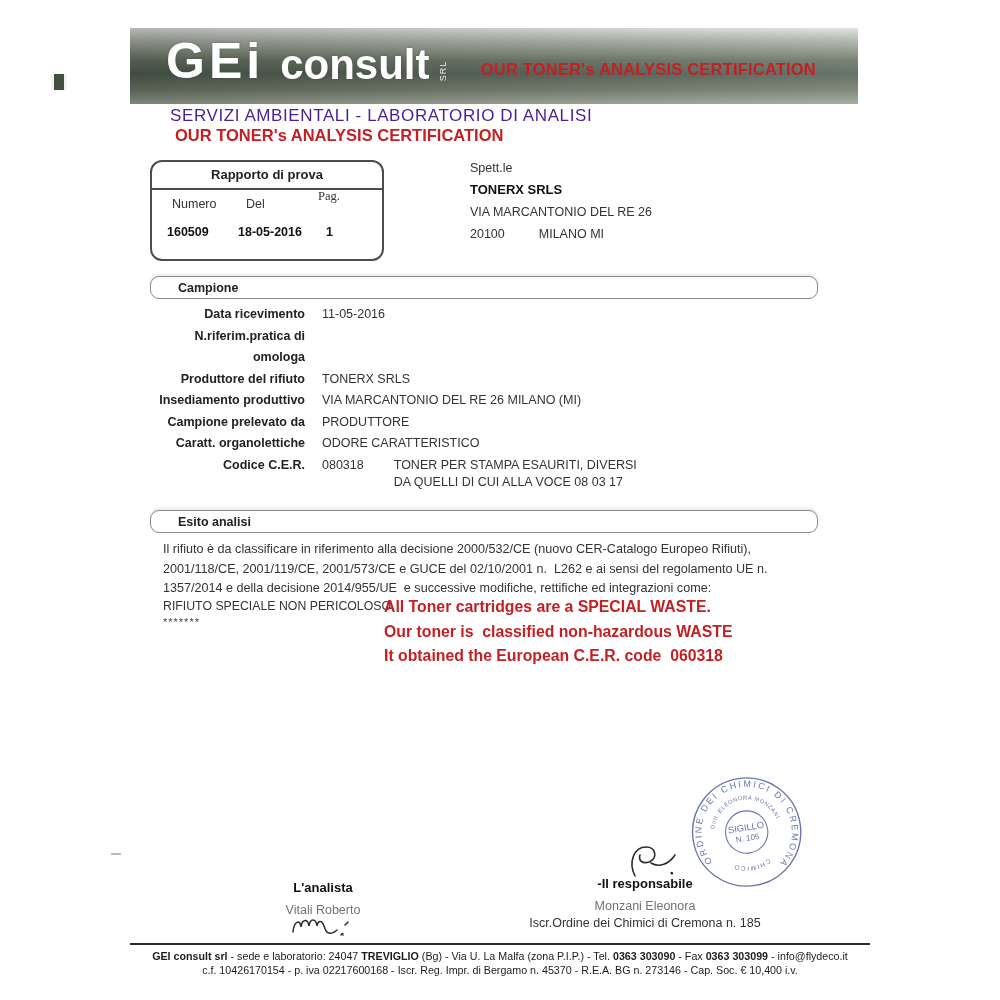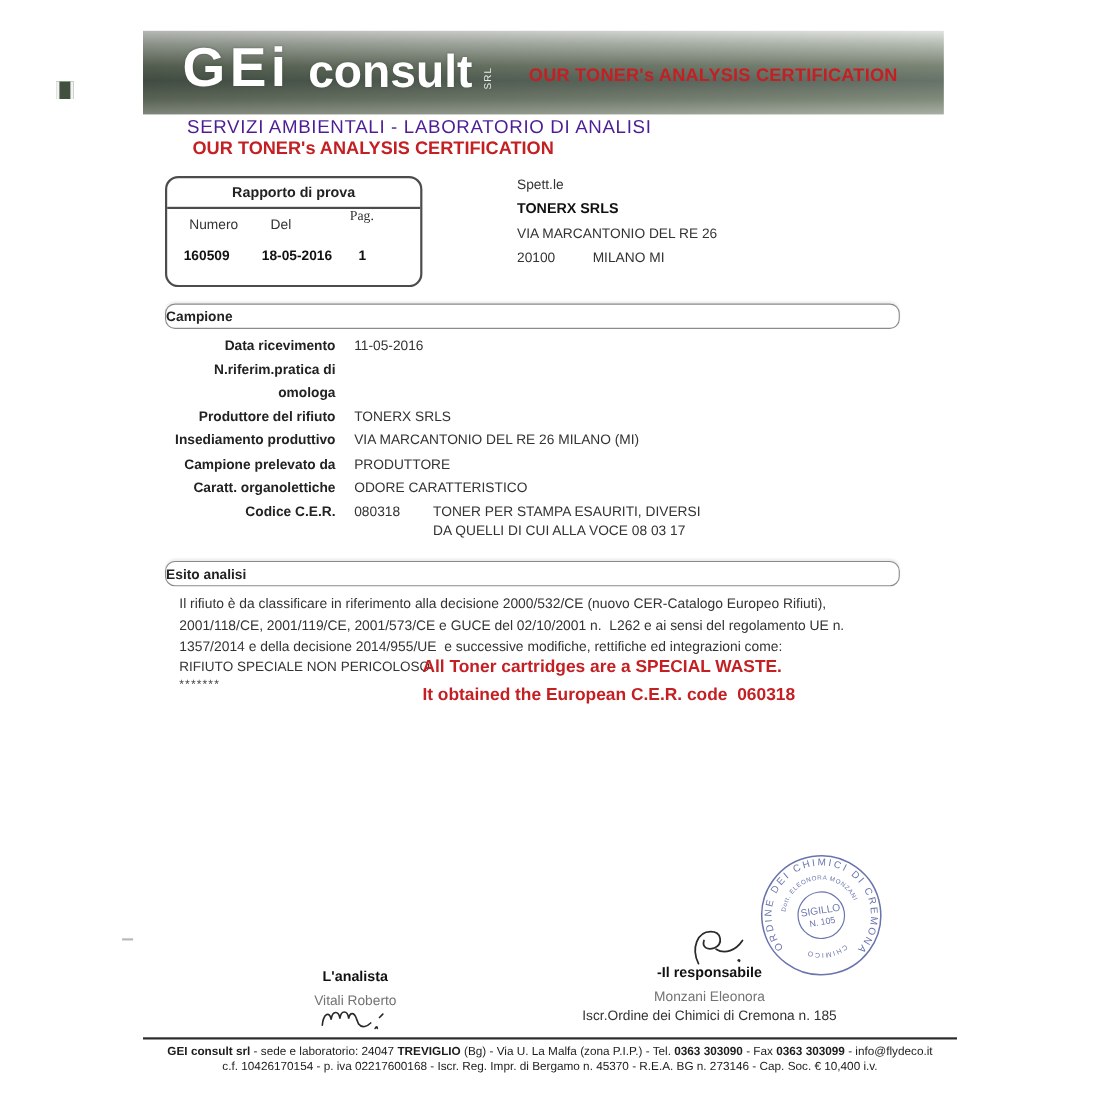--- a/index.html
+++ b/index.html
@@ -53,21 +53,21 @@
   .recipient{left:470px;top:157px;font-size:12.5px;line-height:22px;color:#333;}
   .recipient .name{font-weight:bold;font-size:13px;color:#111;}
   .cap-gap{display:inline-block;width:34px;}
 
   
   .section-pill{
     left:150px;width:668px;height:23px;
     border:1.5px solid #8a8a8a;border-radius:9px;background:#fff;
     box-shadow:0 -2px 2px rgba(0,0,0,0.08);
     font-size:12.5px;font-weight:bold;color:#222;
-    line-height:23px;padding-left:0;box-sizing:border-box;
+    line-height:23px;padding-left:27px;box-sizing:border-box;
   }
 
   
   .fields{left:153px;top:304px;}
   .field-row{display:flex;line-height:21.5px;font-size:12.5px;}
   .field-label{width:152px;text-align:right;font-weight:bold;color:#222;}
   .field-value{margin-left:17px;color:#333;white-space:pre-wrap;}
   .cer-desc{margin-left:30px;white-space:pre-line;line-height:17.5px;padding-top:2px;color:#333;}
   .cer-flex{display:flex;}
 
@@ -178,20 +178,21 @@
 
 <div class="abs esito-paragraph">Il rifiuto è da classificare in riferimento alla decisione 2000/532/CE (nuovo CER-Catalogo Europeo Rifiuti), 2001/118/CE, 2001/119/CE, 2001/573/CE e GUCE del 02/10/2001 n.  L262 e ai sensi del regolamento UE n. 1357/2014 e della decisione 2014/955/UE  e successive modifiche, rettifiche ed integrazioni come:</div>
 
 <div class="abs classification">
   <div>RIFIUTO SPECIALE NON PERICOLOSO</div>
   <div class="stars">*******</div>
 </div>
 
 <div class="abs red-note">
   <div>All Toner cartridges are a SPECIAL WASTE.</div>
+  <div>Our toner is  classified non-hazardous WASTE</div>
   <div>It obtained the European C.E.R. code  060318</div>
 </div>
 
 <div class="abs stamp">
   <svg width="118" height="118" viewBox="0 0 120 120">
     <g fill="none" stroke="#4a569b" stroke-width="1.4">
       <circle cx="60" cy="60" r="55"></circle>
       <circle cx="60" cy="60" r="21.5" stroke-width="1.1"></circle>
     </g>
     <defs>

